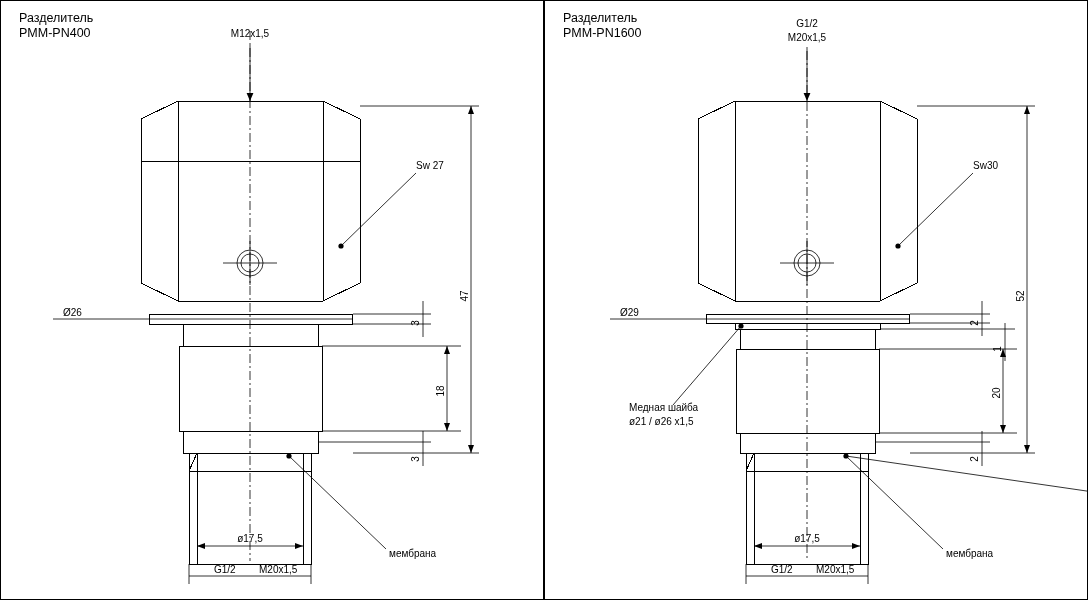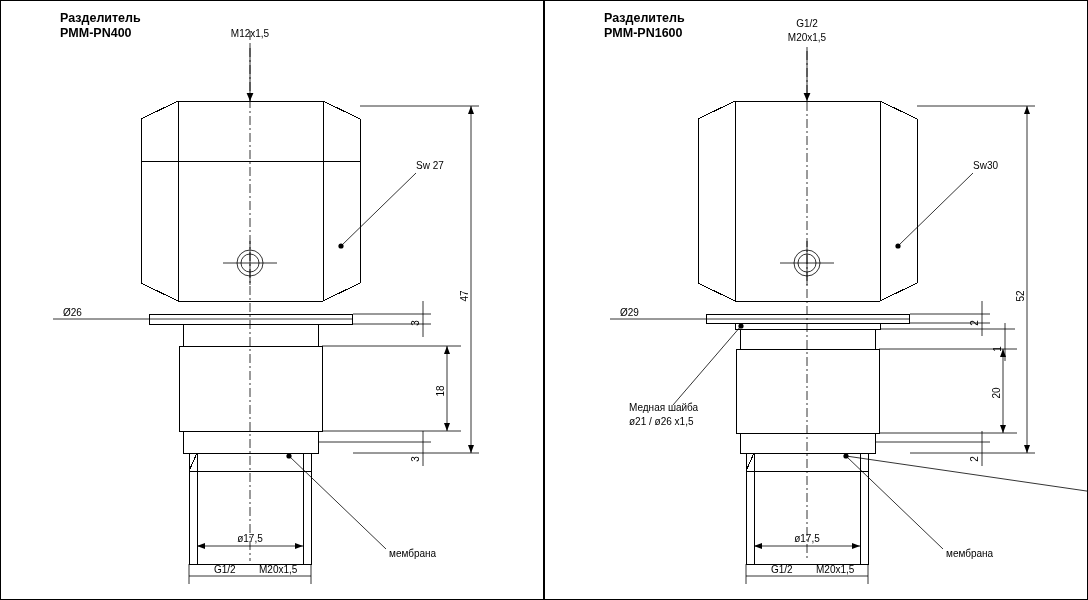--- a/index.html
+++ b/index.html
@@ -26,25 +26,24 @@
     background: #fff;
   }
   #panel-left  { left: 0;   width: 544px; }
   #panel-right { left: 544px; width: 544px; }
 
   .panel-title {
     position: absolute;
     left: 18px;
     top: 10px;
     font-size: 12.5px;
-    font-weight: bold;
+    font-weight: normal;
     line-height: 15px;
     color: #000;
     white-space: nowrap;
-    margin-left: 41px;
   }
 
   svg.drawing {
     position: absolute;
     left: 0;
     top: 0;
     width: 544px;
     height: 600px;
   }
   svg.drawing text {

